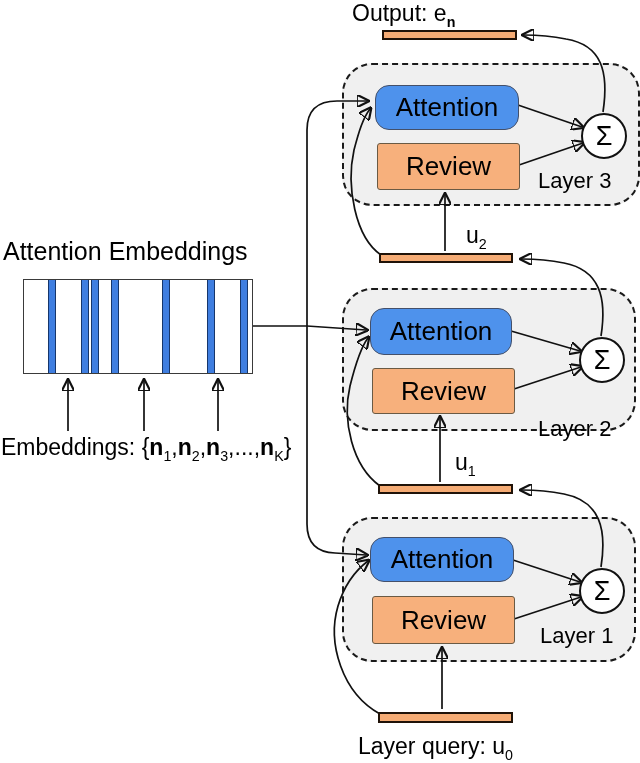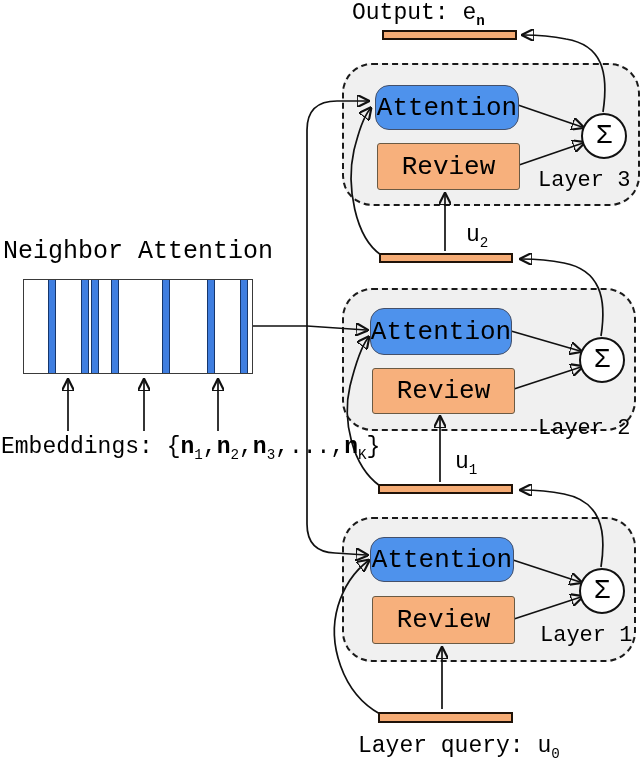--- a/index.html
+++ b/index.html
@@ -1,18 +1,18 @@
 <!DOCTYPE html>
 <html style="--attention-fill: #4e92ec; --review-fill: #f7b07c; --bar-fill: #f5ab74; --layer-fill: #f0f0f0; --stripe-fill: #3f7ee0; --stripe-edge: #16366b; --line-color: #111111;"><head>
 <meta charset="utf-8">
 <style>
   html,body{margin:0;padding:0;background:#fff;}
   .stage{
     position:relative;width:640px;height:763px;background:#ffffff;overflow:hidden;
-    font-family:Liberation Mono, monospace;color:#000;
+    font-family:Liberation Sans, sans-serif;color:#000;
   }
   .wires{position:absolute;left:0;top:0;z-index:2;}
   .wires path, .wires line{stroke:var(--line-color,#111);stroke-width:1.7;fill:none;}
   .layerbox{
     position:absolute;z-index:1;border:2.5px dashed #1a1a1a;border-radius:30px;
     background:var(--layer-fill,#f0f0f0);
   }
   .att{
     position:absolute;z-index:3;background:var(--attention-fill,#4e92ec);
     border:1.6px solid #44506a;border-radius:14px;
@@ -110,21 +110,21 @@
 
   <div class="layerbox" style="left:342px;top:517px;width:290px;height:141px;"></div>
   <div class="att" style="left:370px;top:537px;width:142px;height:43px;">Attention</div>
   <div class="rev" style="left:372px;top:596px;width:141px;height:46px;">Review</div>
   <div class="sigma" style="left:579px;top:568px;">Σ</div>
   <div class="layerlbl" style="left:540px;top:623px;">Layer 1</div>
 
   <div class="bar" style="left:378px;top:712px;width:135px;height:11px;"></div>
   <div class="lbl" style="left:358px;top:733px;"><span>Layer query: </span><span>u</span><sub>0</sub></div>
 
-  <div class="lbl-lg" style="left:3px;top:237px;">Neighbor Attention</div>
+  <div class="lbl-lg" style="left:3px;top:237px;">Attention Embeddings</div>
   <div class="ne-rect">
     <div class="stripe" style="left:24px;"></div>
     <div class="stripe" style="left:57px;"></div>
     <div class="stripe" style="left:67px;"></div>
     <div class="stripe" style="left:87px;"></div>
     <div class="stripe" style="left:138px;"></div>
     <div class="stripe" style="left:183px;"></div>
     <div class="stripe" style="left:216px;"></div>
   </div>
   <div class="lbl" style="left:1px;top:434px;"><span>Embeddings: {</span><span style="font-weight: bold;">n</span><sub>1</sub><span>,</span><span style="font-weight: bold;">n</span><sub>2</sub><span>,</span><span style="font-weight: bold;">n</span><sub>3</sub><span>,...,</span><span style="font-weight: bold;">n</span><sub>K</sub><span>}</span></div>

